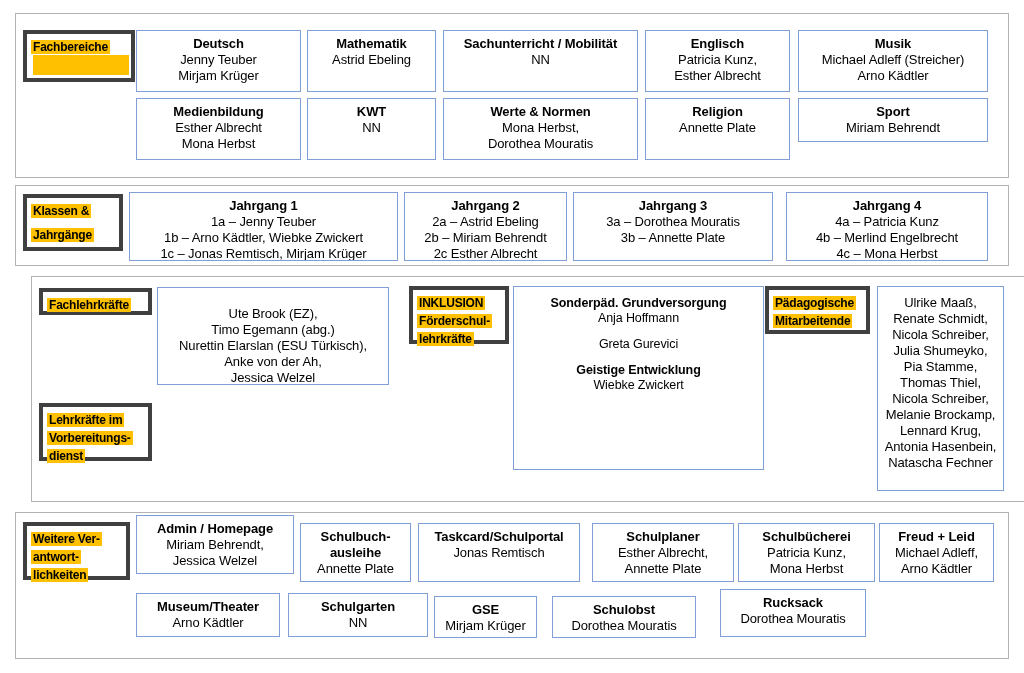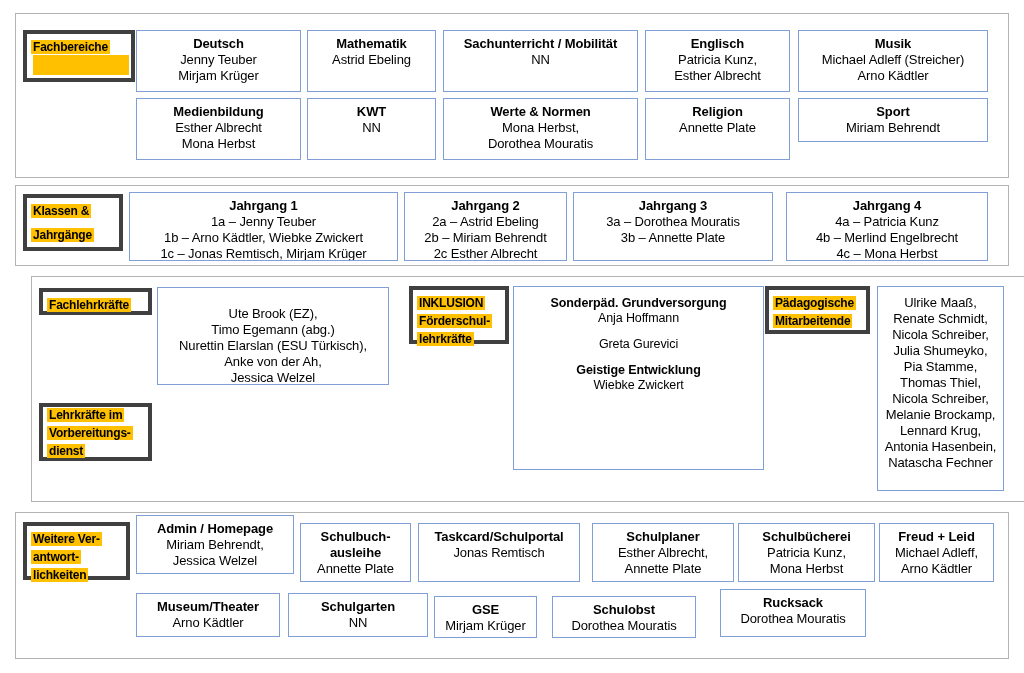--- a/index.html
+++ b/index.html
@@ -186,21 +186,21 @@
     </div>
 
     <div class="box" style="left:125px;top:10px;width:232px;height:98px;padding-top:18px;">
       <div class="sub">Ute Brook (EZ),</div>
       <div class="sub">Timo Egemann (abg.)</div>
       <div class="sub">Nurettin Elarslan (ESU Türkisch),</div>
       <div class="sub">Anke von der Ah,</div>
       <div class="sub">Jessica Welzel</div>
     </div>
 
-    <div class="tag" style="left:7px;top:126px;width:113px;height:58px;justify-content:center;">
+    <div class="tag" style="left:7px;top:126px;width:113px;height:58px;">
       <div class="hlwrap"><span class="hl">Lehrkräfte im</span></div>
       <div class="hlwrap"><span class="hl">Vorbereitungs-</span></div>
       <div class="hlwrap"><span class="hl">dienst</span></div>
     </div>
 
 
     <div class="tag" style="left:377px;top:9px;width:100px;height:58px;">
       <div class="hlwrap"><span class="hl">INKLUSION</span></div>
       <div style="height:3px;"></div>
       <div class="hlwrap"><span class="hl">Förderschul-</span></div>

